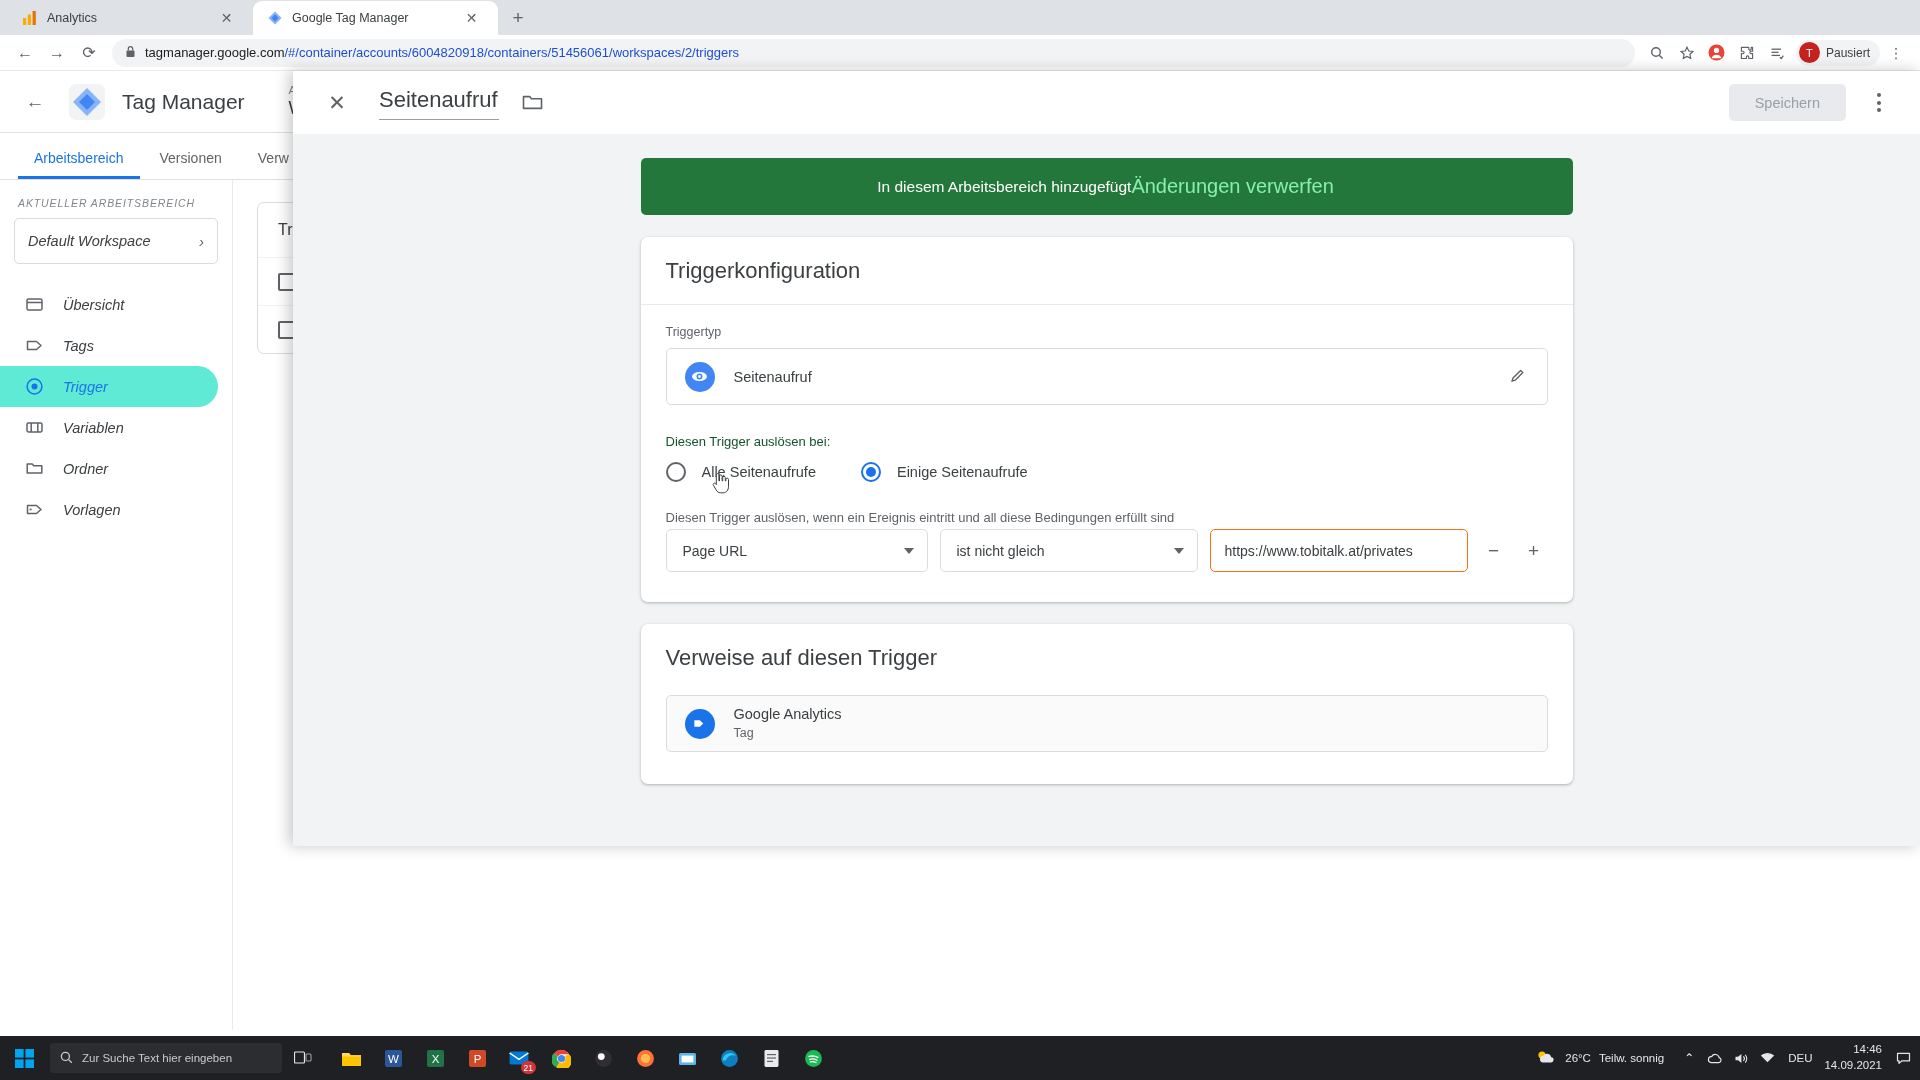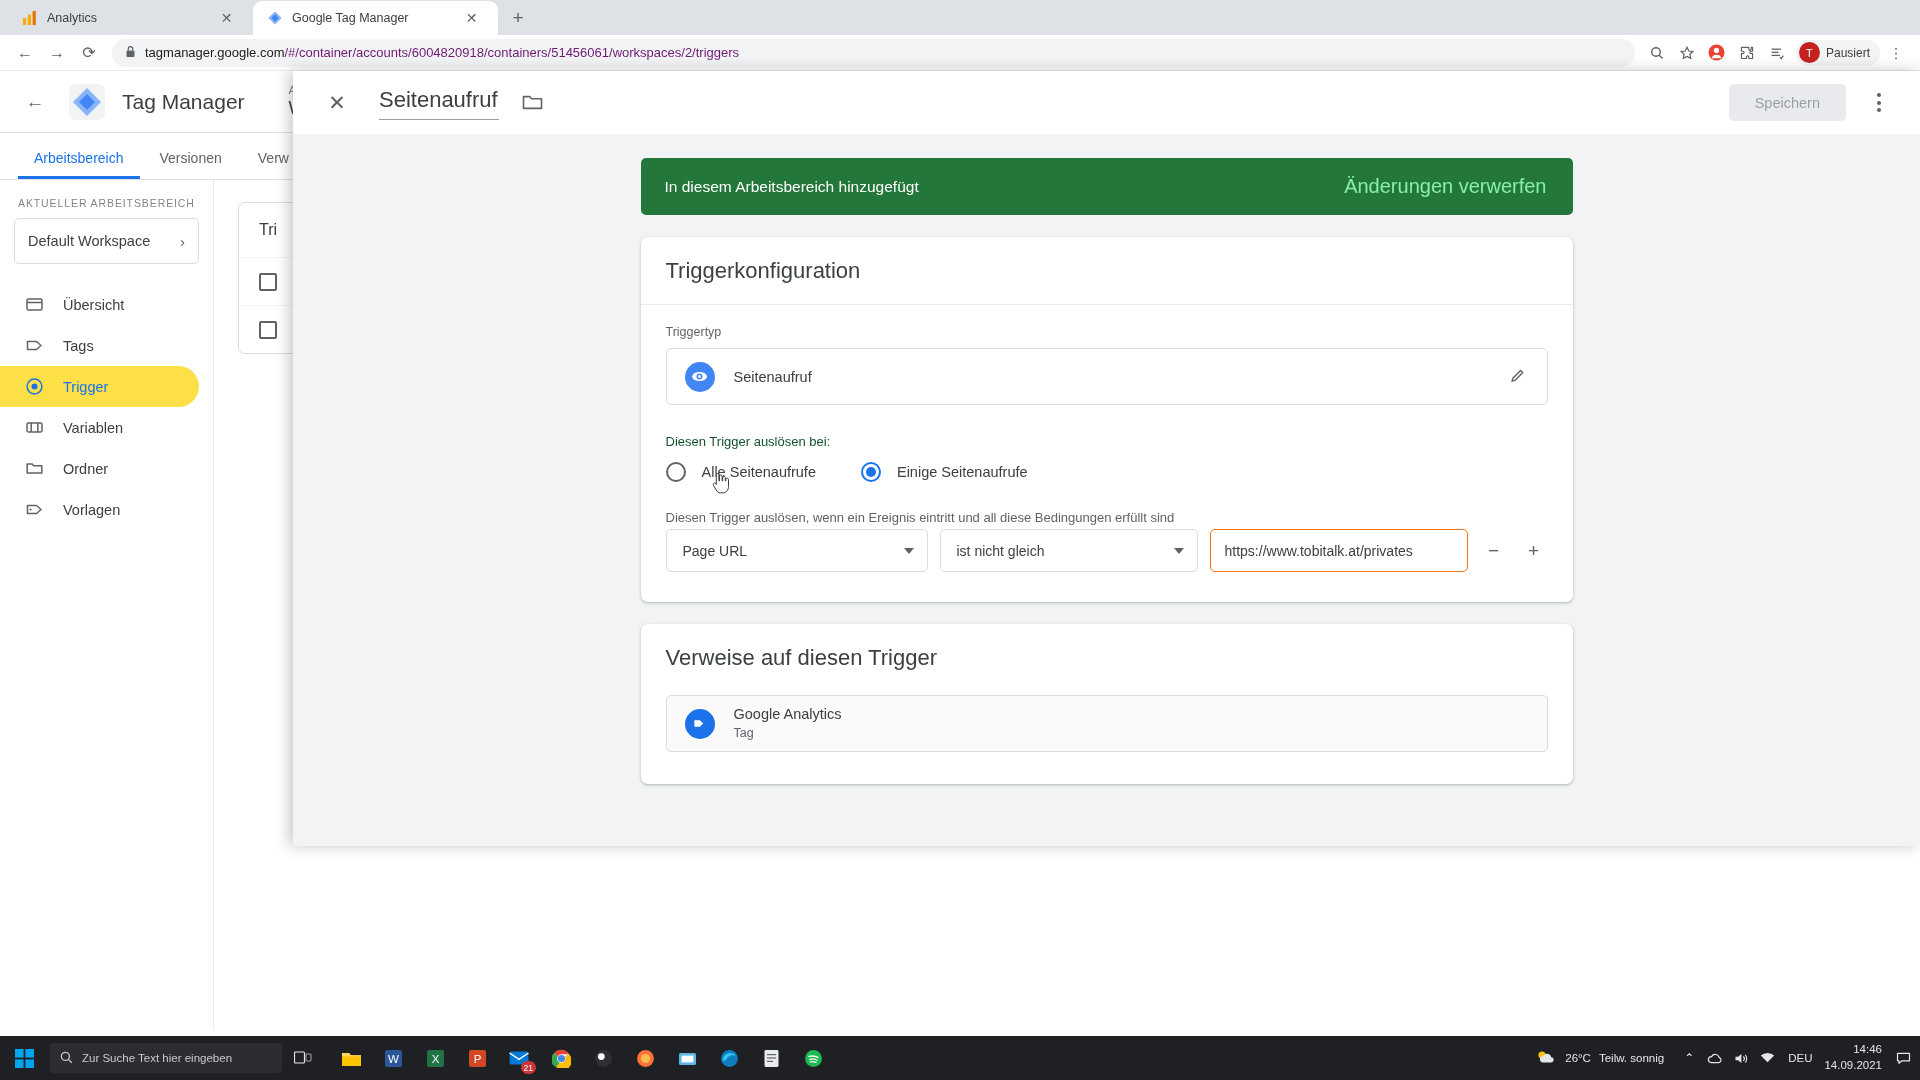--- a/index.html
+++ b/index.html
@@ -41,21 +41,21 @@
     width: 30px; height: 30px; border-radius: 50%; display: flex;
     align-items: center; justify-content: center; color: #5f6368; font-size: 16px;
   }
   .omnibox {
     flex: 1; height: 28px; background: #f1f3f4; border-radius: 14px;
     display: flex; align-items: center; padding: 0 13px; gap: 9px;
     margin: 0 6px; font-size: 13px; color: #202124;
   }
   .omnibox .url { white-space: nowrap; overflow: hidden; }
   .omnibox .url .host { color: #202124; }
-  .omnibox .url .path { color: #701a75; }
+  .omnibox .url .path { color: #1d4ed8; }
   .tb-icon {
     width: 28px; height: 28px; border-radius: 50%; display: flex;
     align-items: center; justify-content: center; color: #5f6368; font-size: 14px;
     flex: 0 0 auto;
   }
   .profile-chip {
     height: 26px; display: flex; align-items: center; gap: 6px;
     background: #f1f3f4; border-radius: 13px; padding: 0 10px 0 3px;
     font-size: 12px; color: #3c4043; margin-left: 3px;
   }
@@ -77,33 +77,33 @@
   .gtm-accountcol { margin-left: 30px; display: flex; flex-direction: column; gap: 2px; }
   .gtm-acct-label { font-size: 11.5px; color: #80868b; }
   .gtm-acct-name { font-size: 18px; color: #3c4043; }
 
   .gtm-tabs { height: 47px; display: flex; align-items: flex-end; padding-left: 18px; gap: 4px; border-bottom: 1px solid #e0e0e0; }
   .gtm-tab { padding: 0 16px 13px; font-size: 14px; color: #5f6368; position: relative; }
   .gtm-tab.active { color: #1a73e8; }
   .gtm-tab.active::after { content: ""; position: absolute; left: 0; right: 0; bottom: 0; height: 3px; background: #1a73e8; }
 
   .gtm-body { display: flex; height: 850px; }
-  .gtm-side { width: 214px; padding-top: 17px; border-right: 1px solid #e8eaed; }
+  .gtm-side { width: 233px; padding-top: 17px; border-right: 1px solid #e8eaed; font-style: italic; }
   .side-caption { font-size: 10.5px; letter-spacing: .9px; color: #80868b; padding: 0 18px 9px; }
   .ws-card {
     margin: 0 14px 20px; height: 46px; border: 1px solid #dadce0; border-radius: 5px;
     display: flex; align-items: center; justify-content: space-between; padding: 0 13px;
     font-size: 14.5px; color: #3c4043;
   }
   .ws-card .chev { color: #5f6368; font-size: 15px; }
   .nav-item {
     height: 41px; display: flex; align-items: center; gap: 18px; padding-left: 24px;
     font-size: 14.5px; color: #3c4043; border-radius: 0 21px 21px 0; margin-right: 14px;
   }
-  .nav-item.active { background: #fde047; color: #1a73e8; }
+  .nav-item.active { background: #5eead4; color: #1a73e8; }
   .nav-ico { width: 21px; height: 21px; display: flex; align-items: center; justify-content: center; color: #5f6368; }
   .nav-item.active .nav-ico { color: #1a73e8; }
 
   .gtm-main { flex: 1; padding: 22px 24px; }
   .trig-card { border: 1px solid #dadce0; border-radius: 7px; background: #fff; width: 640px; }
   .trig-card-head { height: 54px; display: flex; align-items: center; padding: 0 20px; font-size: 16px; color: #3c4043; }
   .trig-row { height: 48px; display: flex; align-items: center; padding: 0 20px; gap: 16px; border-top: 1px solid #f1f3f4; }
   .cbox { width: 18px; height: 18px; border: 2px solid #5f6368; border-radius: 2px; }
 
   
@@ -130,21 +130,21 @@
   }
   .ov-kebab { width: 38px; height: 38px; margin-left: 14px; display: flex; flex-direction: column;
               align-items: center; justify-content: center; gap: 3.5px; border-radius: 50%; }
   .ov-kebab i { width: 4px; height: 4px; border-radius: 50%; background: #5f6368; display: block; }
 
   .ov-scroll { flex: 1; overflow: hidden; padding: 24px 0 0; }
   .ov-inner { width: 932px; margin: 0 auto; }
 
   .banner {
     background: #24773a; color: #fff; border-radius: 5px; height: 57px;
-    display: flex; align-items: center; justify-content: space-between;
+    display: flex; align-items: center; justify-content: center;
     padding: 0 26px 0 24px; font-size: 15.5px;
   }
   .banner-action { font-size: 20px; color: #86efac; }
 
   .card {
     background: #fff; border-radius: 7px; margin-top: 22px;
     box-shadow: 0 1px 2px rgba(60,64,67,.22), 0 1px 3px 1px rgba(60,64,67,.1);
   }
   .card-title { font-size: 22px; color: #3c4043; padding: 21px 25px 20px; }
   .card-sep { height: 1px; background: #e8eaed; }

